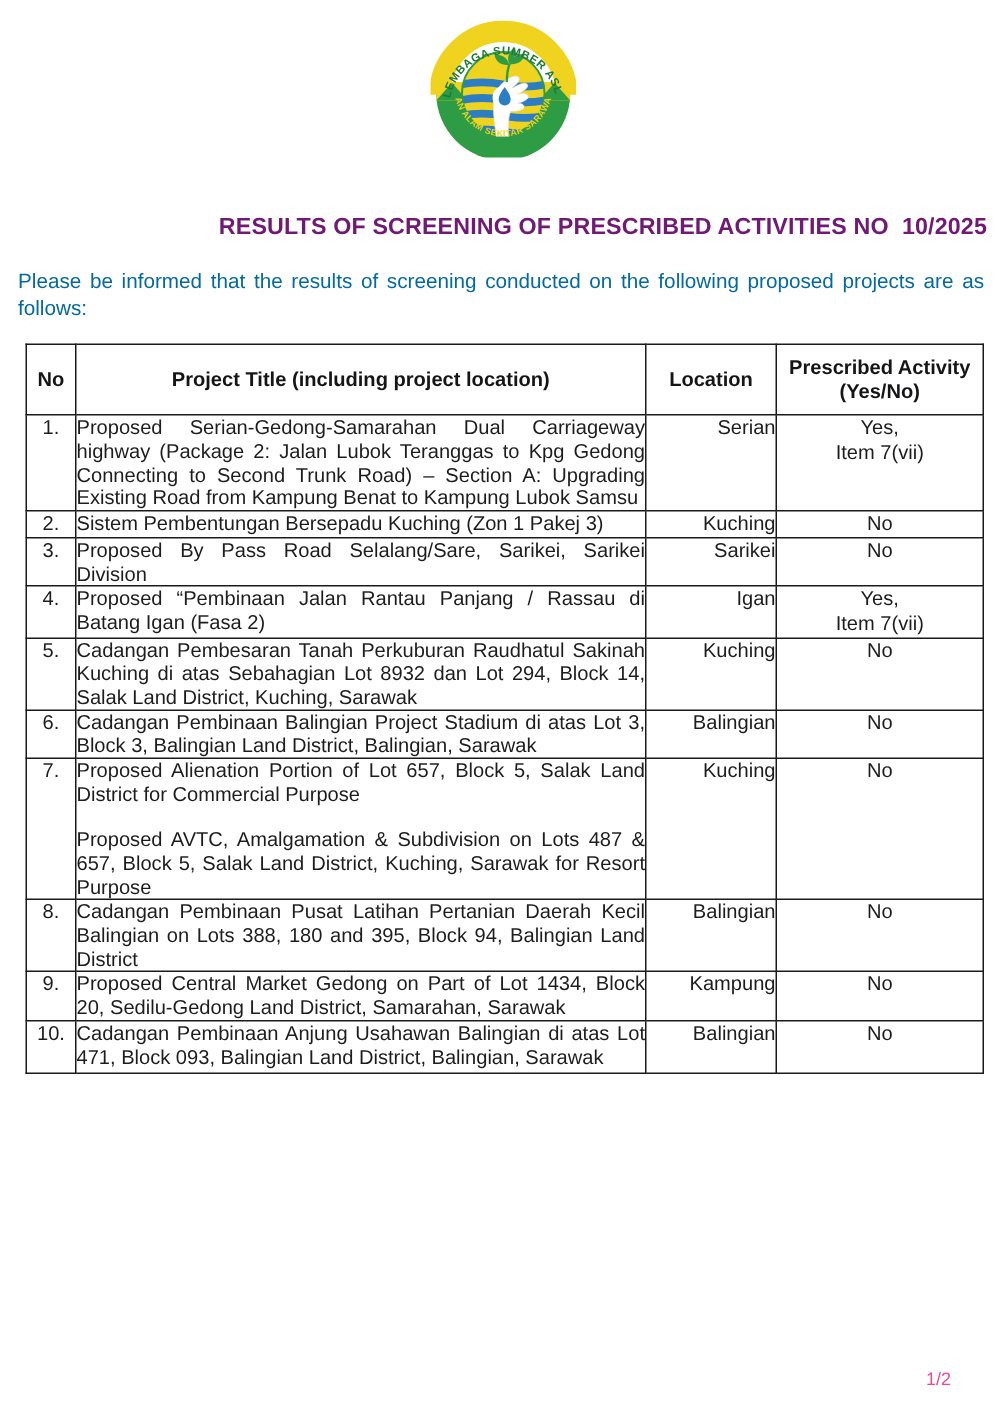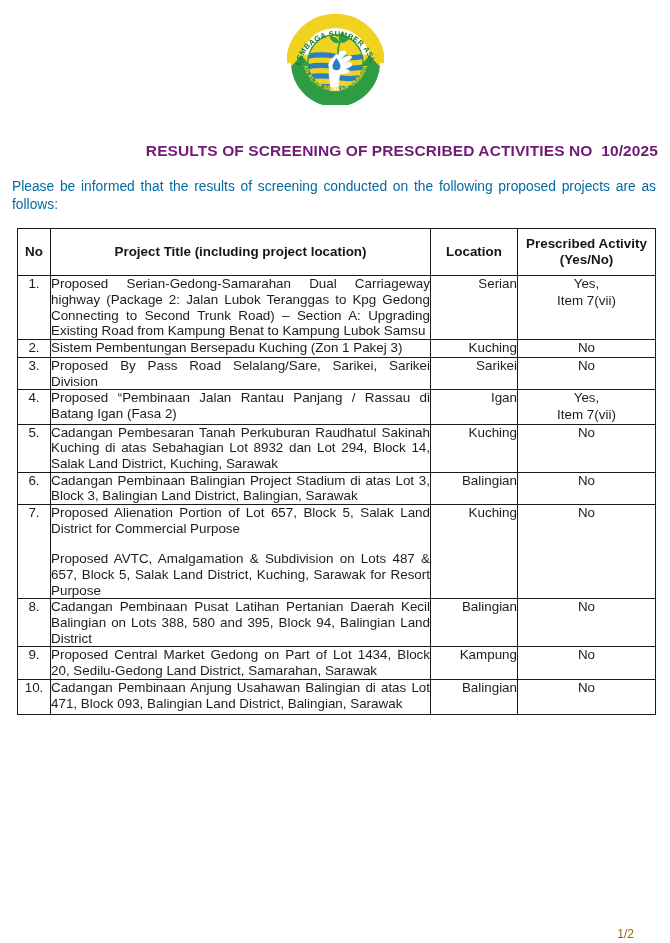--- a/index.html
+++ b/index.html
@@ -77,23 +77,23 @@
   td.cell-pa {
     text-align: center;
     padding: 5px 4px 12px 4px;
     white-space: pre-line;
     line-height: 1.25;
   }
   tr.row-tight td { padding-bottom: 3px; }
   .page-number {
     position: absolute;
     right: 36px;
-    bottom: 2px;
+    bottom: 17px;
     font-size: 12px;
-    color: #a16207;
+    color: #ec4899;
   }
 </style>
 </head>
 <body>
 
 <div class="page">
 
   <div class="logo-wrap">
     <svg viewBox="0 0 100 100" width="97" height="95">
       <defs>
@@ -219,21 +219,21 @@
       <td class="cell-title">
             <p>Proposed Alienation Portion of Lot 657, Block 5, Salak Land District for Commercial Purpose</p>
             <p>Proposed AVTC, Amalgamation &amp; Subdivision on Lots 487 &amp; 657, Block 5, Salak Land District, Kuching, Sarawak for Resort Purpose</p>
           </td>
       <td class="cell-loc">Kuching</td>
       <td class="cell-pa">No</td>
     </tr>
         <tr>
       <td class="cell-no">8.</td>
       <td class="cell-title">
-            <p>Cadangan Pembinaan Pusat Latihan Pertanian Daerah Kecil Balingian on Lots 388, 580 and 395, Block 94, Balingian Land District</p>
+            <p>Cadangan Pembinaan Pusat Latihan Pertanian Daerah Kecil Balingian on Lots 388, 180 and 395, Block 94, Balingian Land District</p>
           </td>
       <td class="cell-loc">Balingian</td>
       <td class="cell-pa">No</td>
     </tr>
         <tr>
       <td class="cell-no">9.</td>
       <td class="cell-title">
             <p>Proposed Central Market Gedong on Part of Lot 1434, Block 20, Sedilu-Gedong Land District, Samarahan, Sarawak</p>
           </td>
       <td class="cell-loc">Kampung</td>

